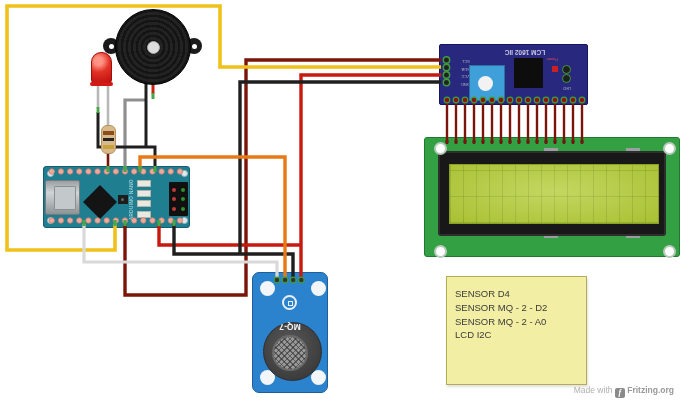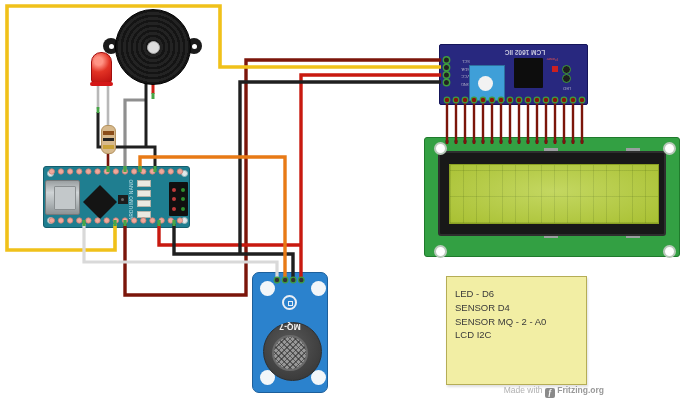--- a/index.html
+++ b/index.html
@@ -51,21 +51,21 @@
   .buzzer-dot{left:30.5px;top:30.5px;width:13px;height:13px;background:#dcdcdc;border:1px solid #a8a8a8;border-radius:50%;box-sizing:border-box;}
   .ear{width:16px;height:16px;border-radius:50%;background:#1a1a1a;}
   .ear-hole{left:5.5px;top:5.5px;width:5px;height:5px;background:#fff;border-radius:50%;}
   .led-body{left:1px;top:0;width:21px;height:31px;border-radius:10px 10px 3px 3px;background:radial-gradient(circle at 35% 28%,#ff9384 0 4px,#e23325 45%,#bd0f0f);border:1px solid #a00d0d;box-sizing:border-box;}
   .led-flange{left:0;top:30px;width:23px;height:4px;background:#d41717;border-radius:2px;}
   .resistor{left:101px;top:125px;width:15px;height:29px;background:#d7b98c;border:1px solid #b3925f;border-radius:6px;box-sizing:border-box;}
   .band{left:1px;width:11px;}
   
   .note{left:446px;top:276px;width:141px;height:109px;background:#f2eea4;border:1px solid #b5ad56;box-shadow:1px 2px 2px rgba(0,0,0,.12);box-sizing:border-box;padding:10px 4px 0 8px;}
   .note div{font-size:9.5px;line-height:13.8px;color:#3a3a3a;}
-  .watermark{left:0;top:385px;width:604px;text-align:right;font-size:8.5px;color:#b0b0b0;}
+  .watermark{left:0;top:385px;width:674px;text-align:right;font-size:8.5px;color:#b0b0b0;}
   .wm-logo{display:inline-block;width:10px;height:10px;background:#8a8a8a;border-radius:2px;color:#fff;font-size:8px;font-weight:bold;text-align:center;line-height:10px;vertical-align:-2px;font-family:"Liberation Serif",serif;font-style:italic;}
   .wm-brand{font-weight:bold;color:#999999;}
 </style>
 </head>
 <body>
 
 <div id="stage">
 
   <div class="abs z1 nano">
     <div class="abs nano-usb">
@@ -267,22 +267,22 @@
     <div class="abs led-flange"></div>
   </div>
 
   <div class="abs z3 resistor">
     <div class="abs band" style="top:5px;height:4px;background:#8a4d1a;"></div>
     <div class="abs band" style="top:12px;height:3px;background:#222;"></div>
     <div class="abs band" style="top:19px;height:4px;background:#caa23a;"></div>
   </div>
 
   <div class="abs z4 note">
-    <div>LED - D6</div>
     <div>SENSOR D4</div>
+    <div>SENSOR MQ - 2 - D2</div>
     <div>SENSOR MQ - 2 - A0</div>
     <div>LCD I2C</div>
   </div>
 
   <div class="abs z4 watermark">
     <span>Made with</span>
     <span class="wm-logo">f</span>
     <span class="wm-brand">Fritzing.org</span>
   </div>
 

